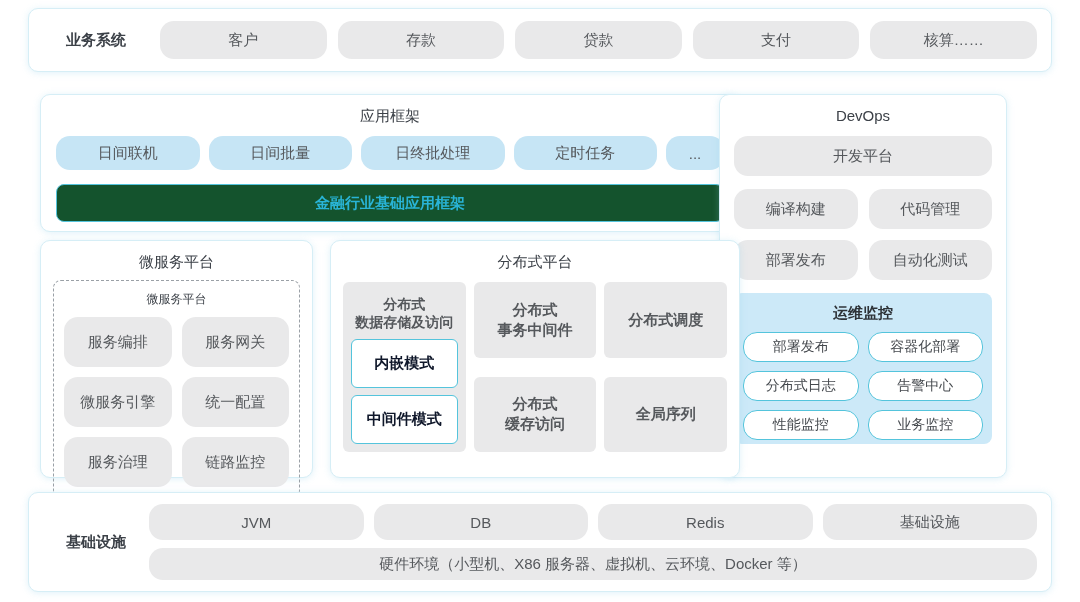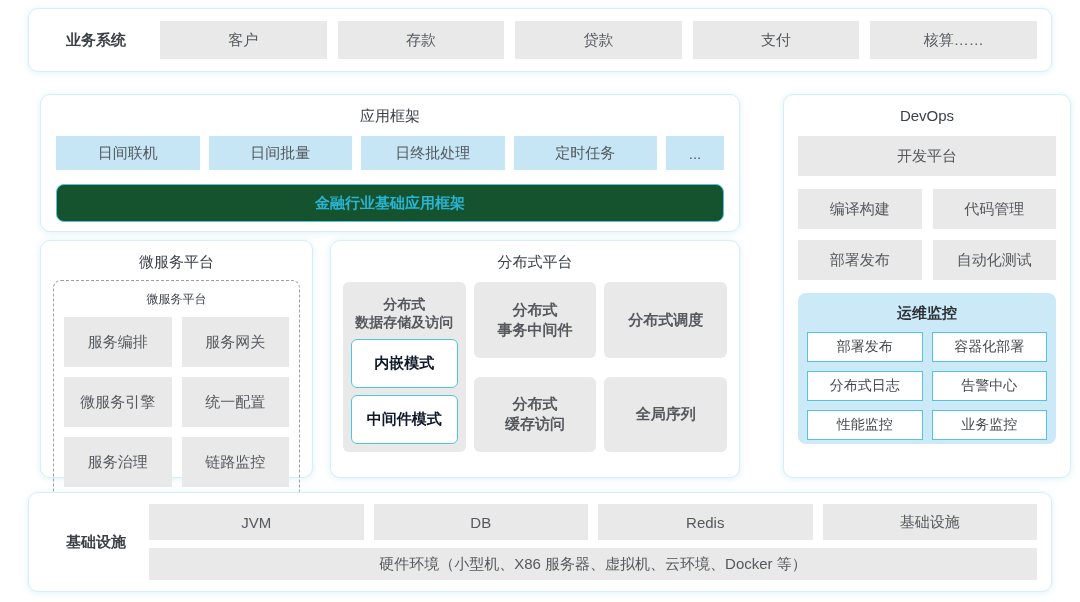--- a/index.html
+++ b/index.html
@@ -13,21 +13,21 @@
     box-shadow:0 1px 7px rgba(140,205,235,0.28);
   }
   .panel-title {
     text-align:center; font-size:15px; color:#3c4148; font-weight:500; padding-top:12px;
   }
   .layer-label {
     flex:0 0 106px; text-align:center; font-size:15px; font-weight:600; color:#3c4148;
   }
   .chip {
     display:flex; align-items:center; justify-content:center;
-    border-radius:0; font-size:15px; color:#55585c; box-sizing:border-box;
+    border-radius:14px; font-size:15px; color:#55585c; box-sizing:border-box;
   }
   .gray { background:#e9e9ea; }
   .blue { background:#c6e5f5; }
   .outline { background:#ffffff; border:1px solid #54c4dc; }
 
   
   #panel-business { left:28px; top:8px; width:1024px; height:64px;
     display:flex; align-items:center; padding:0 14px; gap:11px; }
   #panel-business .chip { flex:1; height:38px; }
 
@@ -36,21 +36,21 @@
   .af-row { display:flex; gap:9px; padding:0 15px; margin-top:10px; }
   .af-row .chip { flex:1; height:34px; }
   .af-row .chip.more { flex:0 0 58px; }
   .base-framework {
     margin:14px 15px 0; height:36px; border:1px solid #54c4dc; border-radius:8px;
     background:#14532d; display:flex; align-items:center; justify-content:center;
     color:#29b4d6; font-weight:700; font-size:15px;
   }
 
   
-  #panel-devops { left:783px; top:94px; width:288px; height:384px; }
+  #panel-devops { left:719px; top:94px; width:288px; height:384px; }
   .devops-body { padding:0 14px; }
   .dev-platform { height:40px; margin-top:12px; }
   .dev-grid { display:grid; grid-template-columns:1fr 1fr; gap:11px; margin-top:13px; }
   .dev-grid .chip { height:40px; }
   .ops-panel { margin-top:13px; background:#cce9f8; border-radius:8px; padding:7px 9px 4px; }
   .ops-title { text-align:center; font-size:15px; font-weight:700; color:#2e3338; padding:4px 0 9px; }
   .ops-grid { display:grid; grid-template-columns:1fr 1fr; gap:9px; }
   .ops-grid .chip { height:30px; font-size:14px; color:#45494e; }
 
   

